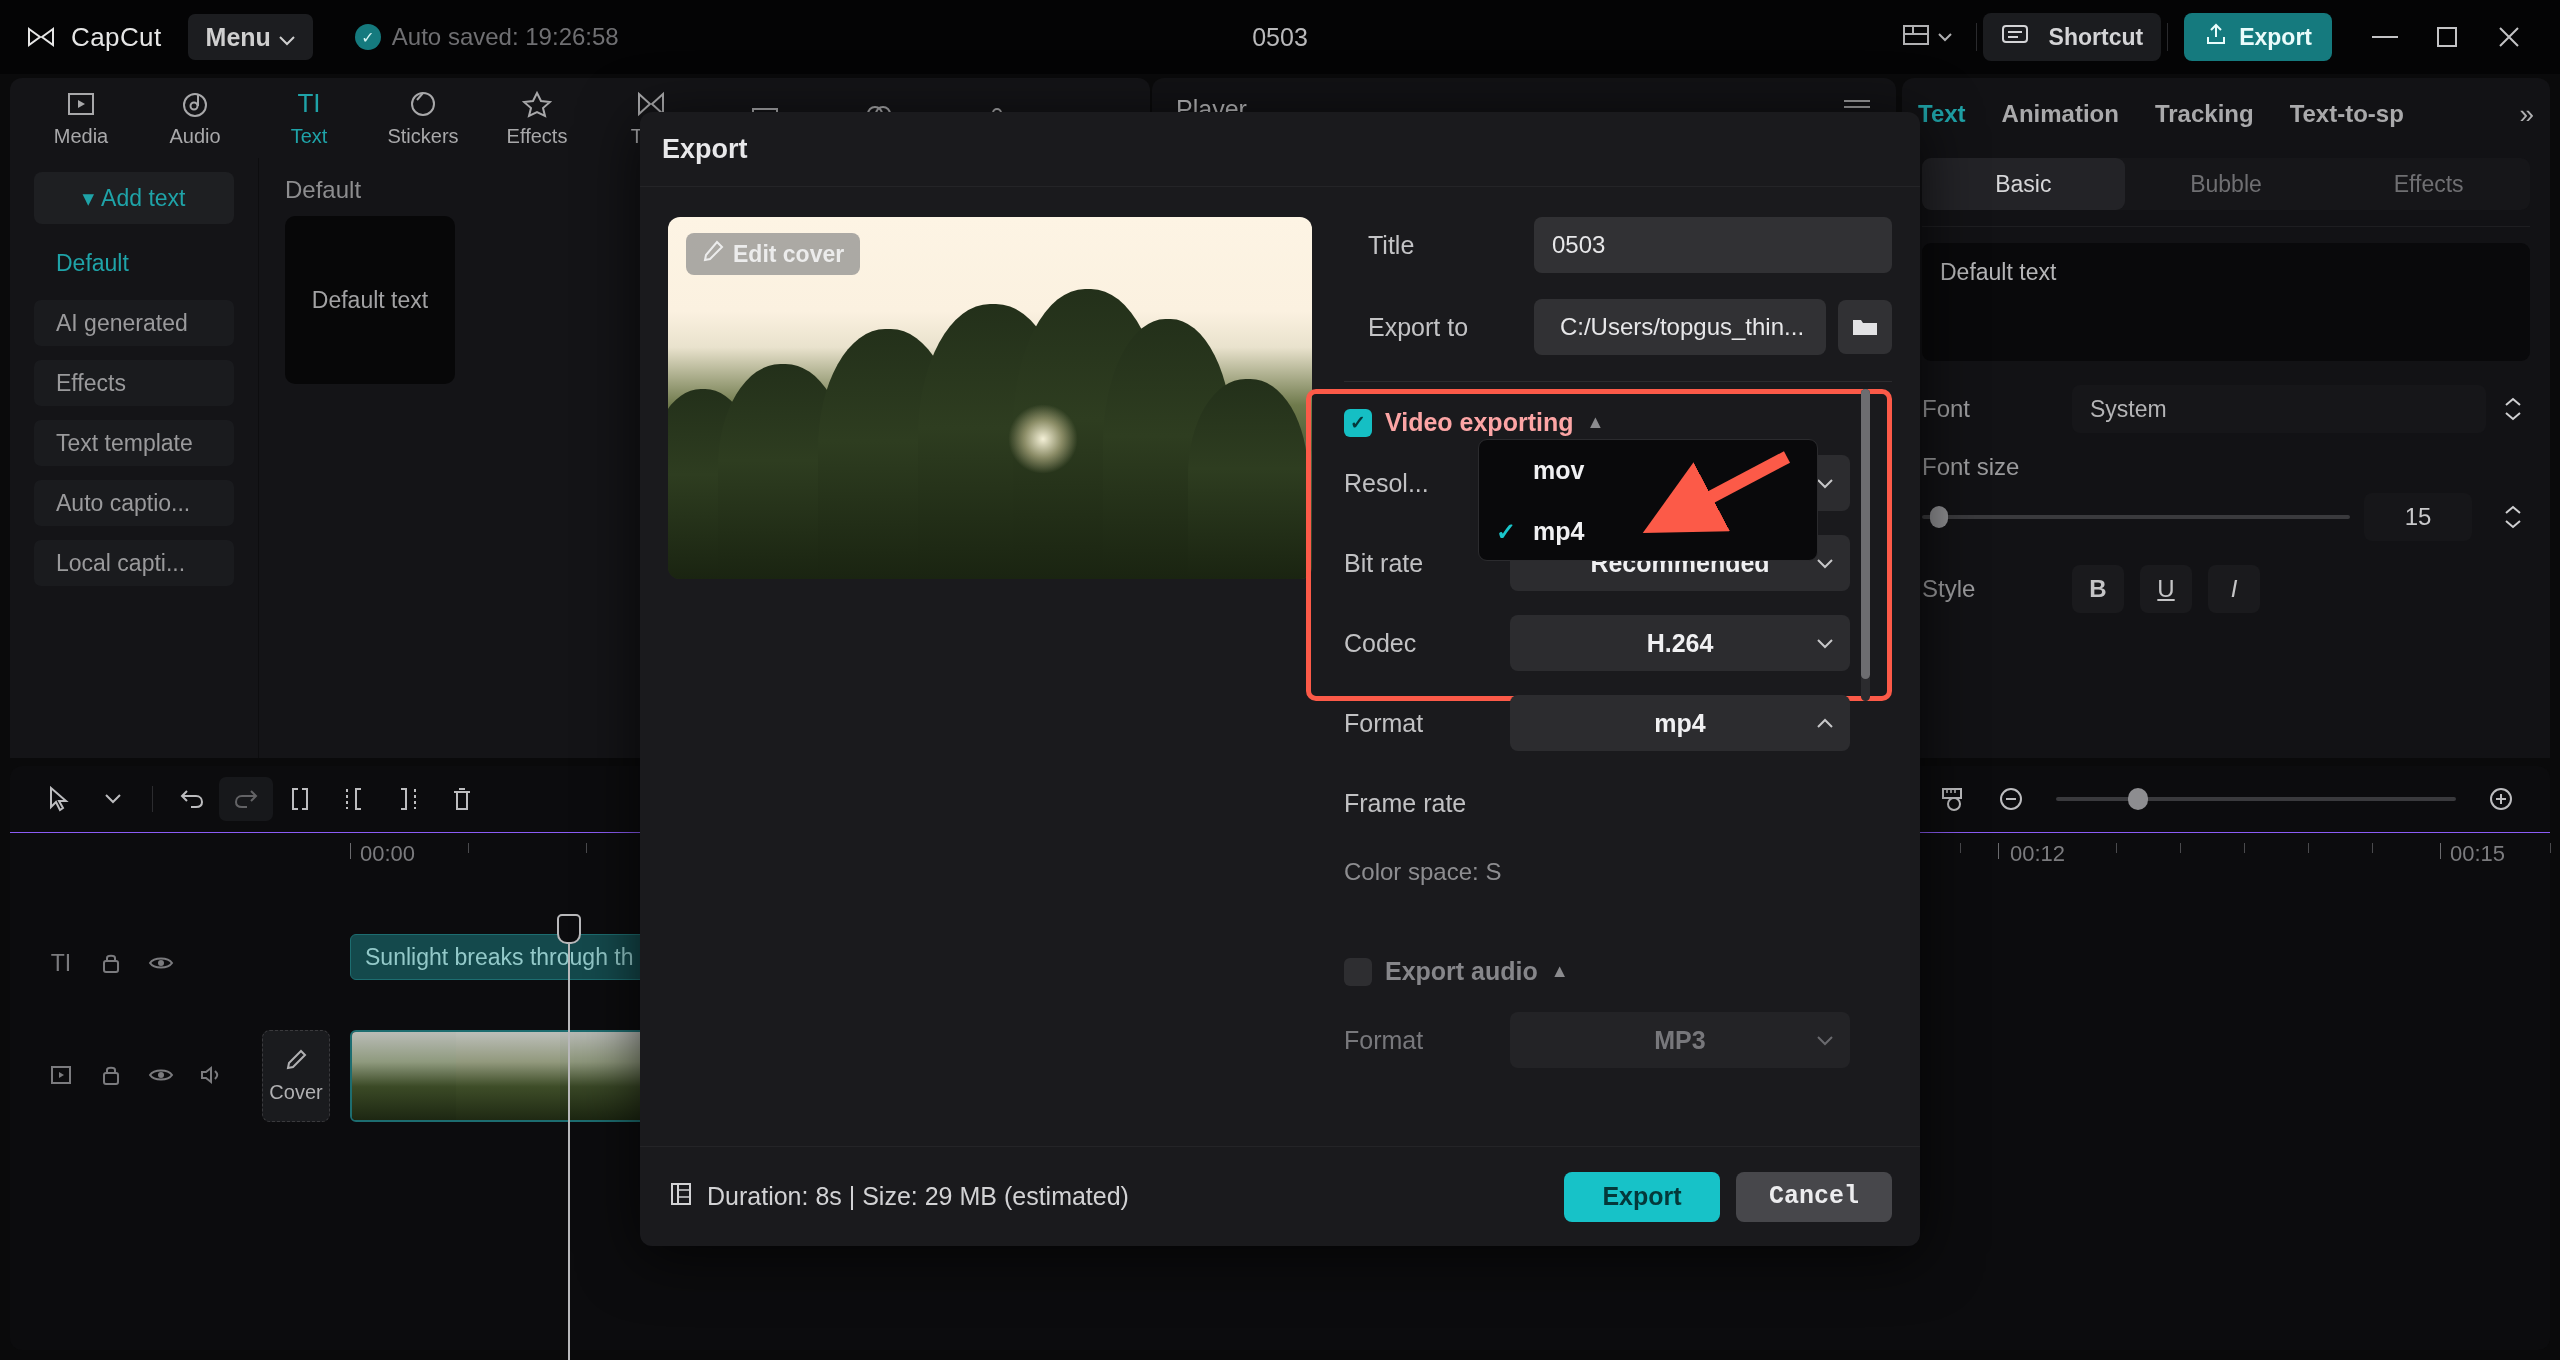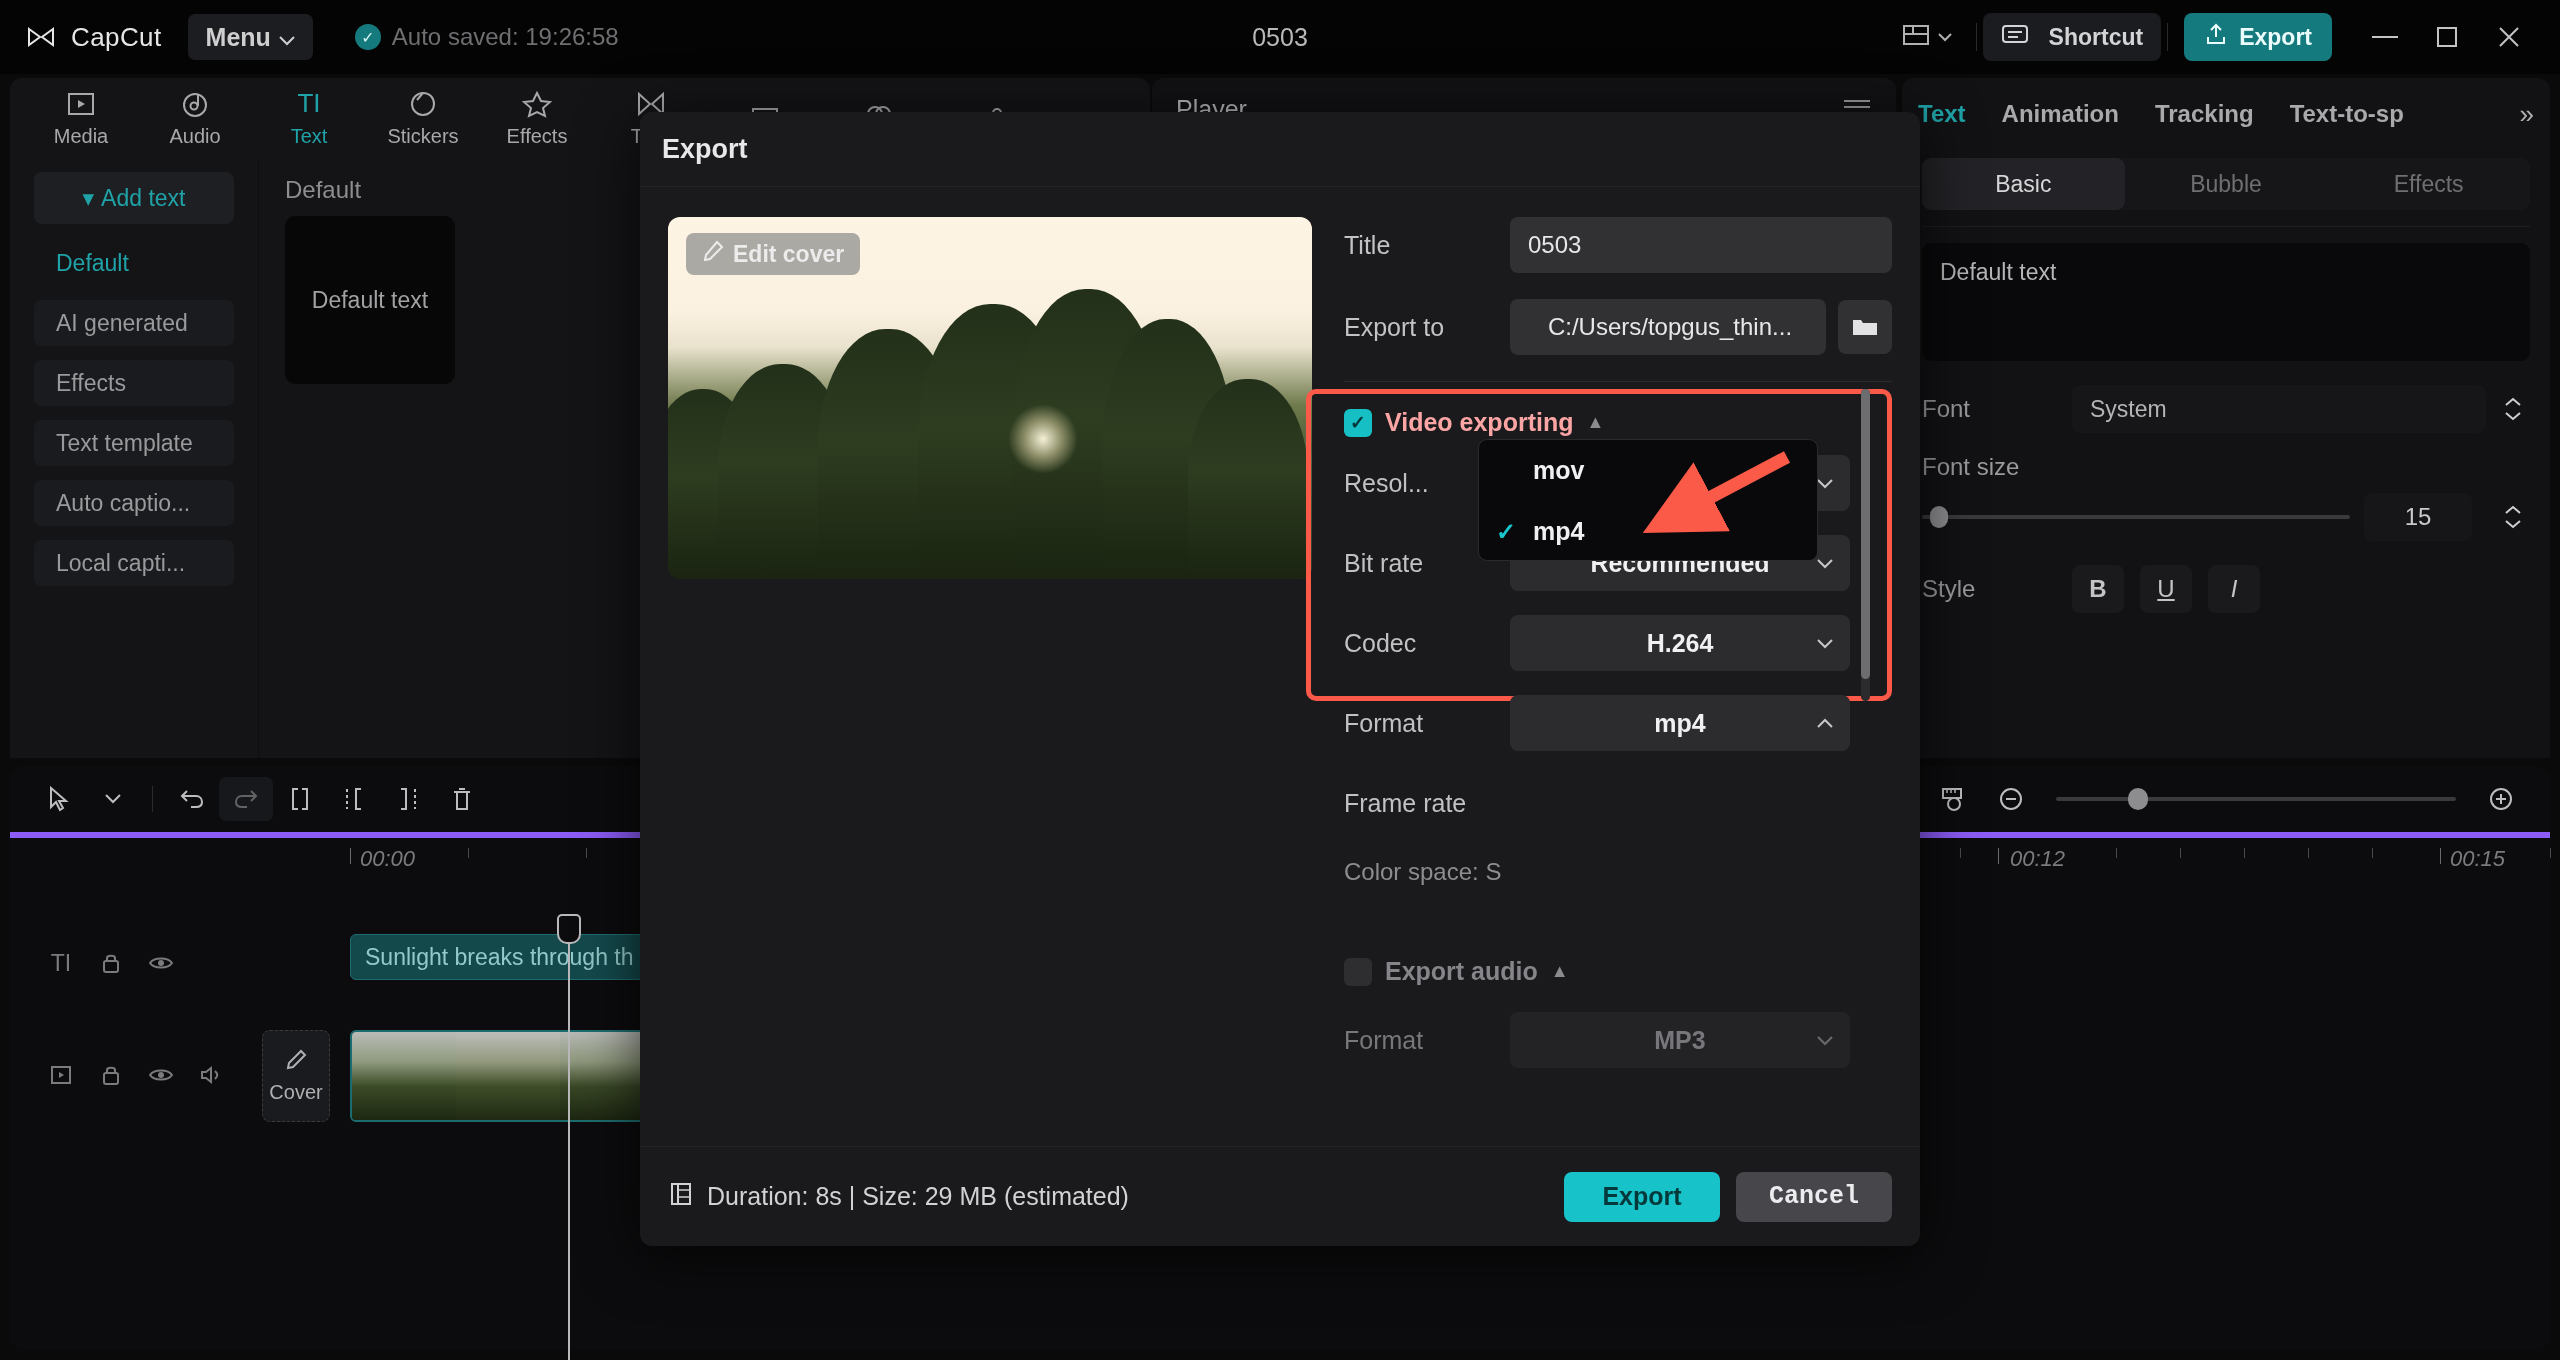--- a/index.html
+++ b/index.html
@@ -128,21 +128,21 @@
   .timeline { position: absolute; left: 10px; top: 766px; width: 2540px; height: 584px; background: #0c0c0e; border-radius: 12px; }
   .tl-toolbar { height: 66px; display: flex; align-items: center; padding: 0 22px; }
   .tlbtn { width: 54px; height: 44px; display: flex; align-items: center; justify-content: center; color: #bdbdbf; border-radius: 7px; }
   .tlbtn.boxed { background: #17181b; }
   .tl-sep { width: 1px; height: 26px; background: #2c2c2f; margin: 0 12px; }
   .tl-right { margin-left: auto; display: flex; align-items: center; gap: 4px; }
   .tl-teal { background: #14383a; color: #24b8bd; }
   .zoom-track { width: 400px; height: 4px; background: #3a3a3d; border-radius: 2px; position: relative; margin: 0 14px; }
   .zoom-knob { position: absolute; left: 72px; top: -9px; width: 20px; height: 22px; border-radius: 10px; background: #8d8d90; }
 
-  .ruler { position: relative; height: 52px; border-top: 6px solid #8b5cf6; font-style: italic; }
+  .ruler { position: relative; height: 52px; border-top: 1px solid #8b5cf6; }
   .ruler-inner { position: absolute; left: 340px; right: 0; top: 0; height: 52px; }
   .tick { position: absolute; top: 10px; width: 1px; height: 10px; background: #4a4a4d; }
   .tick.major { height: 16px; background: #6b6b6e; }
   .ruler-lbl { position: absolute; top: 8px; color: #7b7b7e; font-size: 22px; }
 
   .track-rows { position: relative; }
   .trk-head { position: absolute; left: 28px; height: 62px; display: flex; align-items: center; gap: 4px; }
   .trk-icon { width: 46px; height: 46px; display: flex; align-items: center; justify-content: center; color: #7b7b7e; border-radius: 7px; }
   .clip-text {
     position: absolute; left: 340px; width: 420px; height: 46px;
@@ -181,21 +181,21 @@
   }
   .tree { position: absolute; bottom: 0; background: linear-gradient(to bottom, #23301a 0%, #2e3d20 45%, #1a2411 100%); border-radius: 48% 48% 6px 6px; }
   .mtn { position: absolute; right: 0; bottom: 0; width: 190px; height: 150px; background: linear-gradient(to bottom, #5d6b4a, #2c3720); border-radius: 60% 18% 0 0; }
   .edit-cover {
     position: absolute; left: 18px; top: 16px; height: 42px; padding: 0 16px;
     background: rgba(140,140,140,.72); border-radius: 8px;
     display: flex; align-items: center; gap: 9px; color: #ececec; font-size: 23px; font-weight: bold;
   }
   .form-col { flex: 1; padding-left: 32px; position: relative; }
   .frow { display: flex; align-items: center; height: 56px; margin-bottom: 26px; }
-  .flabel { width: 166px; color: #c3c3c5; font-size: 25px; }
+  .flabel { width: 166px; color: #c3c3c5; font-size: 25px; margin-left: 24px; }
   .finput {
     flex: 1; height: 56px; background: #313134; border-radius: 8px;
     display: flex; align-items: center; padding-left: 18px; color: #e7e7e9; font-size: 24px;
   }
   .finput.center { justify-content: center; padding-left: 4px; }
   .folderbtn { width: 54px; height: 54px; background: #313134; border-radius: 8px; display: flex; align-items: center; justify-content: center; margin-left: 12px; color: #e2e2e4; }
   .sectline { height: 1px; background: #2b2b2e; margin: 6px 0 26px 0; }
   .secthead { display: flex; align-items: center; gap: 13px; margin-bottom: 6px; }
   .cbox { width: 28px; height: 28px; border-radius: 6px; background: #15bfc4; display: flex; align-items: center; justify-content: center; color: #05383a; font-size: 19px; font-weight: bold; }
   .cbox.off { background: #2e2e31; }

